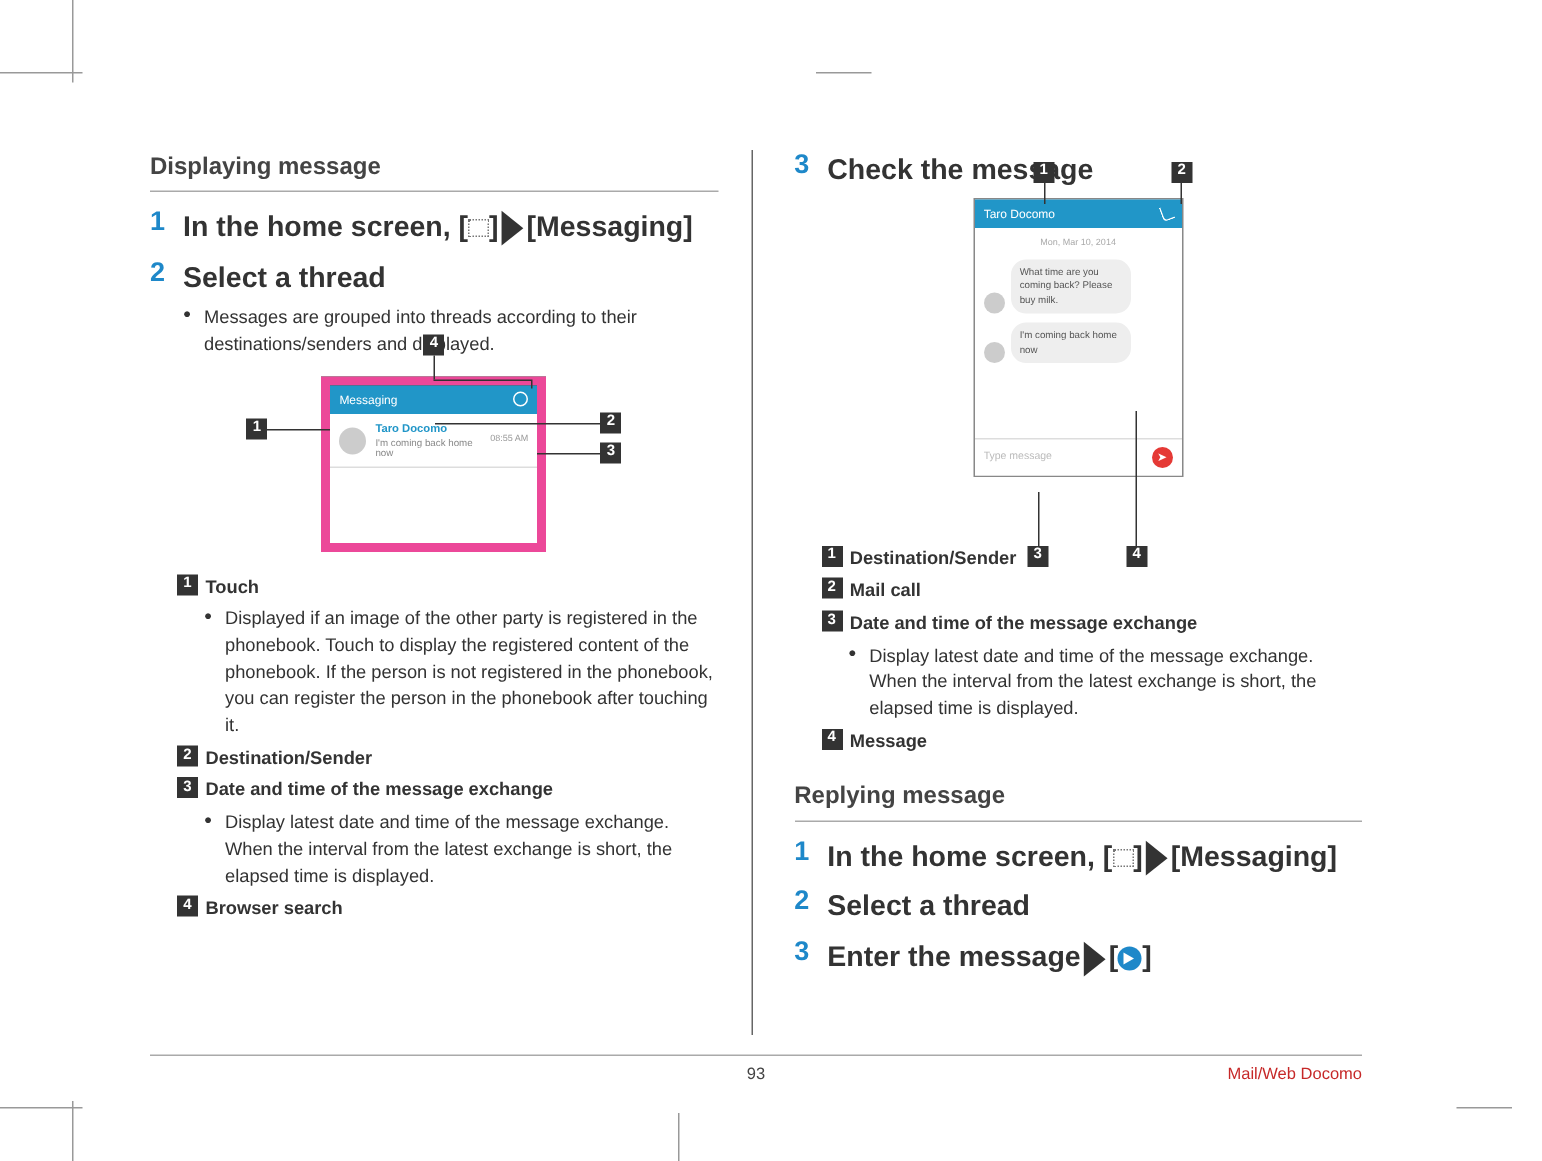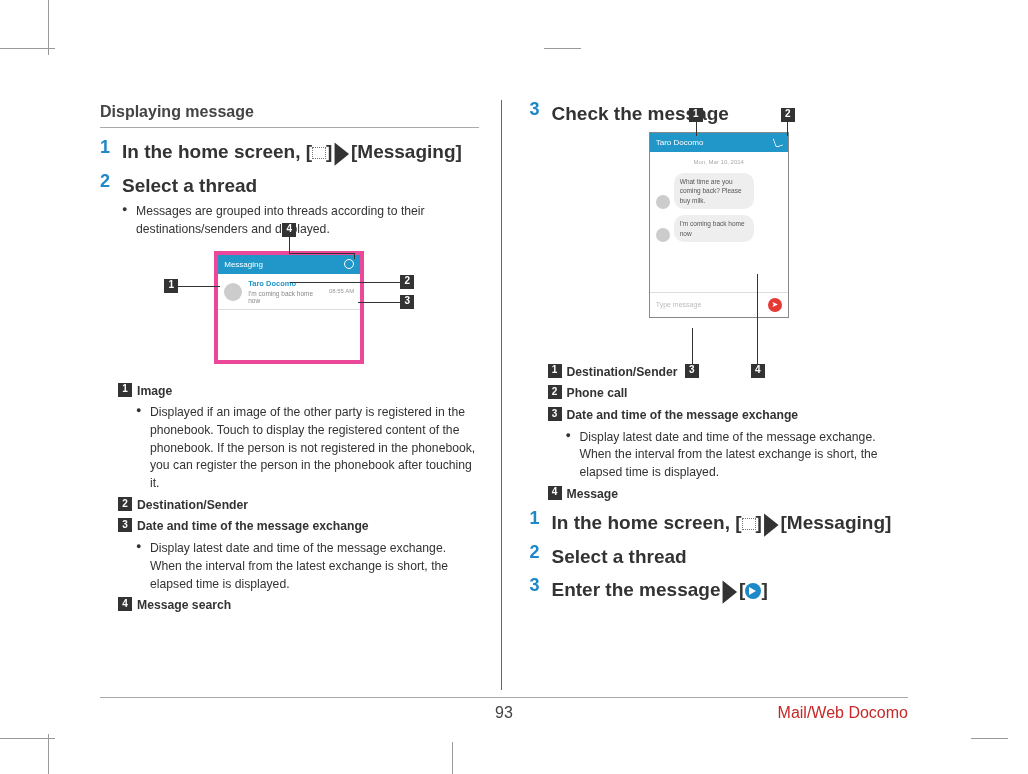--- a/index.html
+++ b/index.html
@@ -82,21 +82,21 @@
 
   .figure {
     display: flex;
     justify-content: center;
     margin: 10px 0 12px 0;
     position: relative;
   }
   .screenshot {
     width: 150px;
     background: #14532d;
-    border: 4px solid #ec4899;
+    border: 6px solid #ec4899;
     font-size: 7px;
     color: #555;
     position: relative;
   }
   .ss-header {
     background: #2196c8;
     color: #fff;
     padding: 4px 6px;
     display: flex;
     justify-content: space-between;
@@ -147,21 +147,21 @@
 
   .footer {
     position: absolute;
     bottom: 52px;
     left: 100px;
     right: 100px;
     border-top: 1px solid #aaa;
     padding-top: 6px;
     display: flex;
     justify-content: space-between;
-    font-size: 16px;
+    font-size: 11px;
   }
   .footer .pagenum { color:#444; position:absolute; left:50%; transform:translateX(-50%);}
   .footer .section { color:#c62828; }
 </style>
 </head>
 <body>
 
 <div class="page">
 
   <div class="crop-mark crop-h tl-h"></div>
@@ -221,39 +221,39 @@
           <div class="callout-box" style="left:68px; top:-28px;">4</div>
           <div class="callout-line" style="left:75px; top:-14px; width:1px; height:16px;"></div>
           <div class="callout-line" style="left:75px; top:2px; width:65px; height:1px;"></div>
           <div class="callout-line" style="left:140px; top:2px; width:1px; height:6px;"></div>
         </div>
       </div>
 
       <div style="padding-left:18px;">
         <div class="legend-item">
           <span class="legend-num">1</span>
-          <span class="legend-label">Image</span>
+          <span class="legend-label">Touch</span>
         </div>
         <ul class="bullet-list legend-desc">
           <li>Displayed if an image of the other party is registered in the phonebook. Touch to display the registered content of the phonebook. If the person is not registered in the phonebook, you can register the person in the phonebook after touching it.</li>
         </ul>
         <div class="legend-item">
           <span class="legend-num">2</span>
           <span class="legend-label">Destination/Sender</span>
         </div>
         <div class="legend-item">
           <span class="legend-num">3</span>
           <span class="legend-label">Date and time of the message exchange</span>
         </div>
         <ul class="bullet-list legend-desc">
           <li>Display latest date and time of the message exchange. When the interval from the latest exchange is short, the elapsed time is displayed.</li>
         </ul>
         <div class="legend-item">
           <span class="legend-num">4</span>
-          <span class="legend-label">Message search</span>
+          <span class="legend-label">Browser search</span>
         </div>
       </div>
     </div>
 
     <div class="col col-right">
       <div class="step" style="margin-top:0;">
         <div class="step-num">3</div>
         <div class="step-body step-title">Check the message</div>
       </div>
 
@@ -292,35 +292,36 @@
         </div>
       </div>
 
       <div style="padding-left:18px;">
         <div class="legend-item">
           <span class="legend-num">1</span>
           <span class="legend-label">Destination/Sender</span>
         </div>
         <div class="legend-item">
           <span class="legend-num">2</span>
-          <span class="legend-label">Phone call</span>
+          <span class="legend-label">Mail call</span>
         </div>
         <div class="legend-item">
           <span class="legend-num">3</span>
           <span class="legend-label">Date and time of the message exchange</span>
         </div>
         <ul class="bullet-list legend-desc">
           <li>Display latest date and time of the message exchange. When the interval from the latest exchange is short, the elapsed time is displayed.</li>
         </ul>
         <div class="legend-item">
           <span class="legend-num">4</span>
           <span class="legend-label">Message</span>
         </div>
       </div>
 
+      <div class="section-title" style="margin-top:16px;">Replying message</div>
 
       <div class="step">
         <div class="step-num">1</div>
         <div class="step-body step-title">
           <span>In the home screen, [</span><span class="icon-grid"></span><span>]</span><span class="arrow">▶</span><span>[Messaging]</span>
         </div>
       </div>
 
       <div class="step">
         <div class="step-num">2</div>

